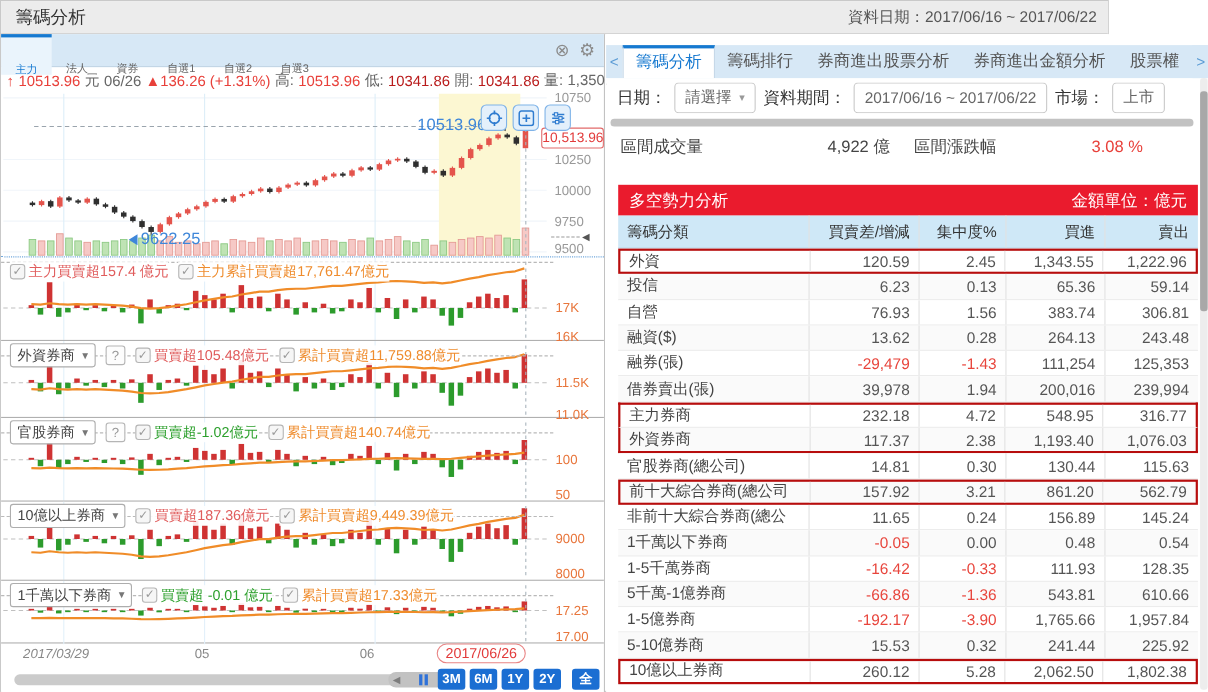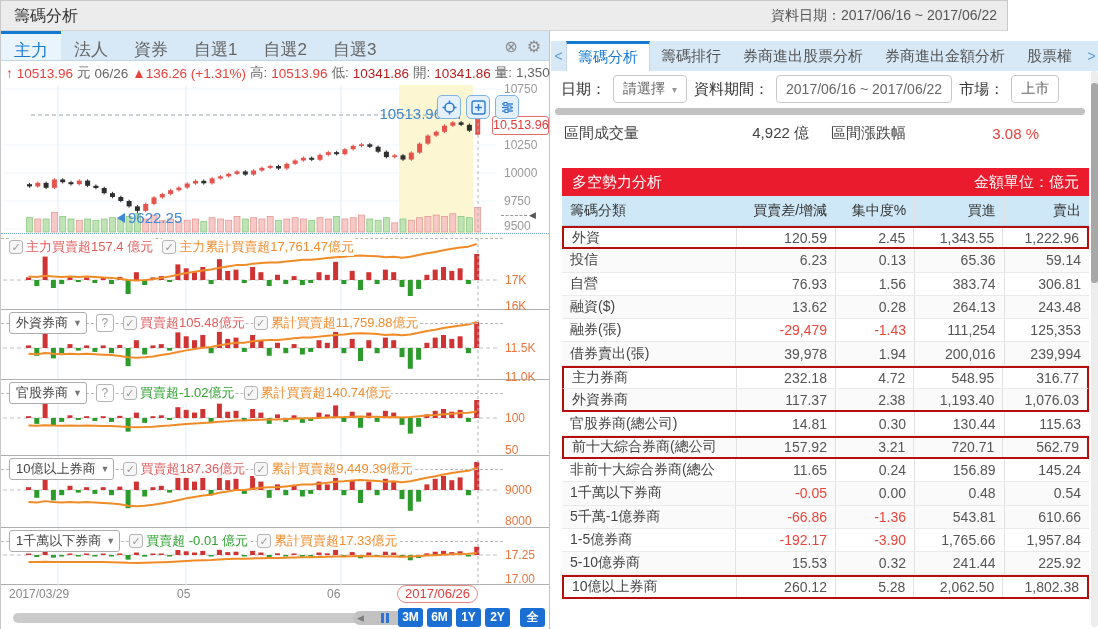--- a/index.html
+++ b/index.html
@@ -8,21 +8,21 @@
   .page { position:relative; width:1008px; height:629px; border:1px solid #c9c9c9; background:#fff; }
 
   
   .top-bar { position:absolute; left:0; top:0; width:100%; height:30px; background:#ececec; border-bottom:1px solid #d4d4d4; }
   .page-title { position:absolute; left:13px; top:5px; font-size:16px; color:#333; }
   .data-date { position:absolute; right:10px; top:6px; font-size:14px; color:#555; }
 
   
   .left-panel { position:absolute; left:0; top:30px; width:549px; height:599px; border-right:1px solid #c2c2c2; background:#fff; }
   .ltabbar { height:30px; background:#d7e8f6; position:relative; display:flex; border-bottom:1px solid #c3d6e6; }
-  .ltab { padding:4px 13px; line-height:30px; font-size:17px; color:#666; cursor:pointer; }
+  .ltab { padding:17px 13px; line-height:30px; font-size:10px; color:#666; cursor:pointer; }
   .ltab.active { background:#eaf4fc; color:#1679d0; border-top:3px solid #1679d0; line-height:26px; }
   .ltab-icons { position:absolute; right:8px; top:0; height:30px; display:flex; gap:9px; align-items:center; color:#8b8b8b; font-size:16px; }
   .quote { height:24px; display:flex; align-items:center; font-size:13.5px; padding-left:5px; gap:4px; white-space:nowrap; color:#666; }
   .t-red { color:#e8403a; } .t-green { color:#b91c1c; } .t-grey { color:#666; }
   .chart-area { position:relative; height:148px; }
   .sub { position:relative; border-top:1px solid #b0b0b0; background:#fff; }
   .sub1 { border-top:1px dotted #6fa7dc; }
   .sub5 { border-bottom:1px solid #b0b0b0; }
   .hdr-dash { position:absolute; left:0; right:46px; border-top:1px dashed #b9b9b9; z-index:1; }
   .sub-header { position:absolute; top:2px; left:8px; display:flex; align-items:center; gap:9px; z-index:3; height:21px; }
@@ -758,21 +758,21 @@
               <span class="cbx">✓</span>
               <span>累計買賣超17.33億元</span>
             </span>
           </div>
           <span class="subtick" style="top: 20px;">17.25</span>
           <span class="subtick" style="top: 44px;">17.00</span>
         </div>
       </div>
 
     <div class="xaxis">
-      <span class="xlab" style="left:8px;">2017/03/29</span>
+      <span class="xlab" style="left:20px;font-style:italic;">2017/03/29</span>
       <span class="xlab" style="left:176px;">05</span>
       <span class="xlab" style="left:326px;">06</span>
       <span class="pill">2017/06/26</span>
     </div>
 
     <div class="bottombar">
       <div class="btrack"></div>
       <div class="bhandle">
         <span class="bh-arrow">◀</span>
         <span class="grip">
@@ -902,37 +902,44 @@
           <div class="tc tc0" style="color: rgb(68, 68, 68);">官股券商(總公司)</div>
           <div class="tc tc1">14.81</div>
           <div class="tc tc2">0.30</div>
           <div class="tc tc3">130.44</div>
           <div class="tc tc4">115.63</div>
         </div>
         <div class="trow stripe hlS">
           <div class="tc tc0" style="color: rgb(68, 68, 68);">前十大綜合券商(總公司</div>
           <div class="tc tc1">157.92</div>
           <div class="tc tc2">3.21</div>
-          <div class="tc tc3">720.71</div>
+          <div class="tc tc3">861.20</div>
           <div class="tc tc4">562.79</div>
         </div>
         <div class="trow">
           <div class="tc tc0" style="color: rgb(68, 68, 68);">非前十大綜合券商(總公</div>
           <div class="tc tc1">11.65</div>
           <div class="tc tc2">0.24</div>
           <div class="tc tc3">156.89</div>
           <div class="tc tc4">145.24</div>
         </div>
         <div class="trow stripe">
           <div class="tc tc0" style="color: rgb(68, 68, 68);">1千萬以下券商</div>
           <div class="tc tc1 neg">-0.05</div>
           <div class="tc tc2">0.00</div>
           <div class="tc tc3">0.48</div>
           <div class="tc tc4">0.54</div>
         </div>
+        <div class="trow">
+          <div class="tc tc0" style="color: rgb(68, 68, 68);">1-5千萬券商</div>
+          <div class="tc tc1 neg">-16.42</div>
+          <div class="tc tc2 neg">-0.33</div>
+          <div class="tc tc3">111.93</div>
+          <div class="tc tc4">128.35</div>
+        </div>
         <div class="trow stripe">
           <div class="tc tc0" style="color: rgb(68, 68, 68);">5千萬-1億券商</div>
           <div class="tc tc1 neg">-66.86</div>
           <div class="tc tc2 neg">-1.36</div>
           <div class="tc tc3">543.81</div>
           <div class="tc tc4">610.66</div>
         </div>
         <div class="trow">
           <div class="tc tc0" style="color: rgb(68, 68, 68);">1-5億券商</div>
           <div class="tc tc1 neg">-192.17</div>

